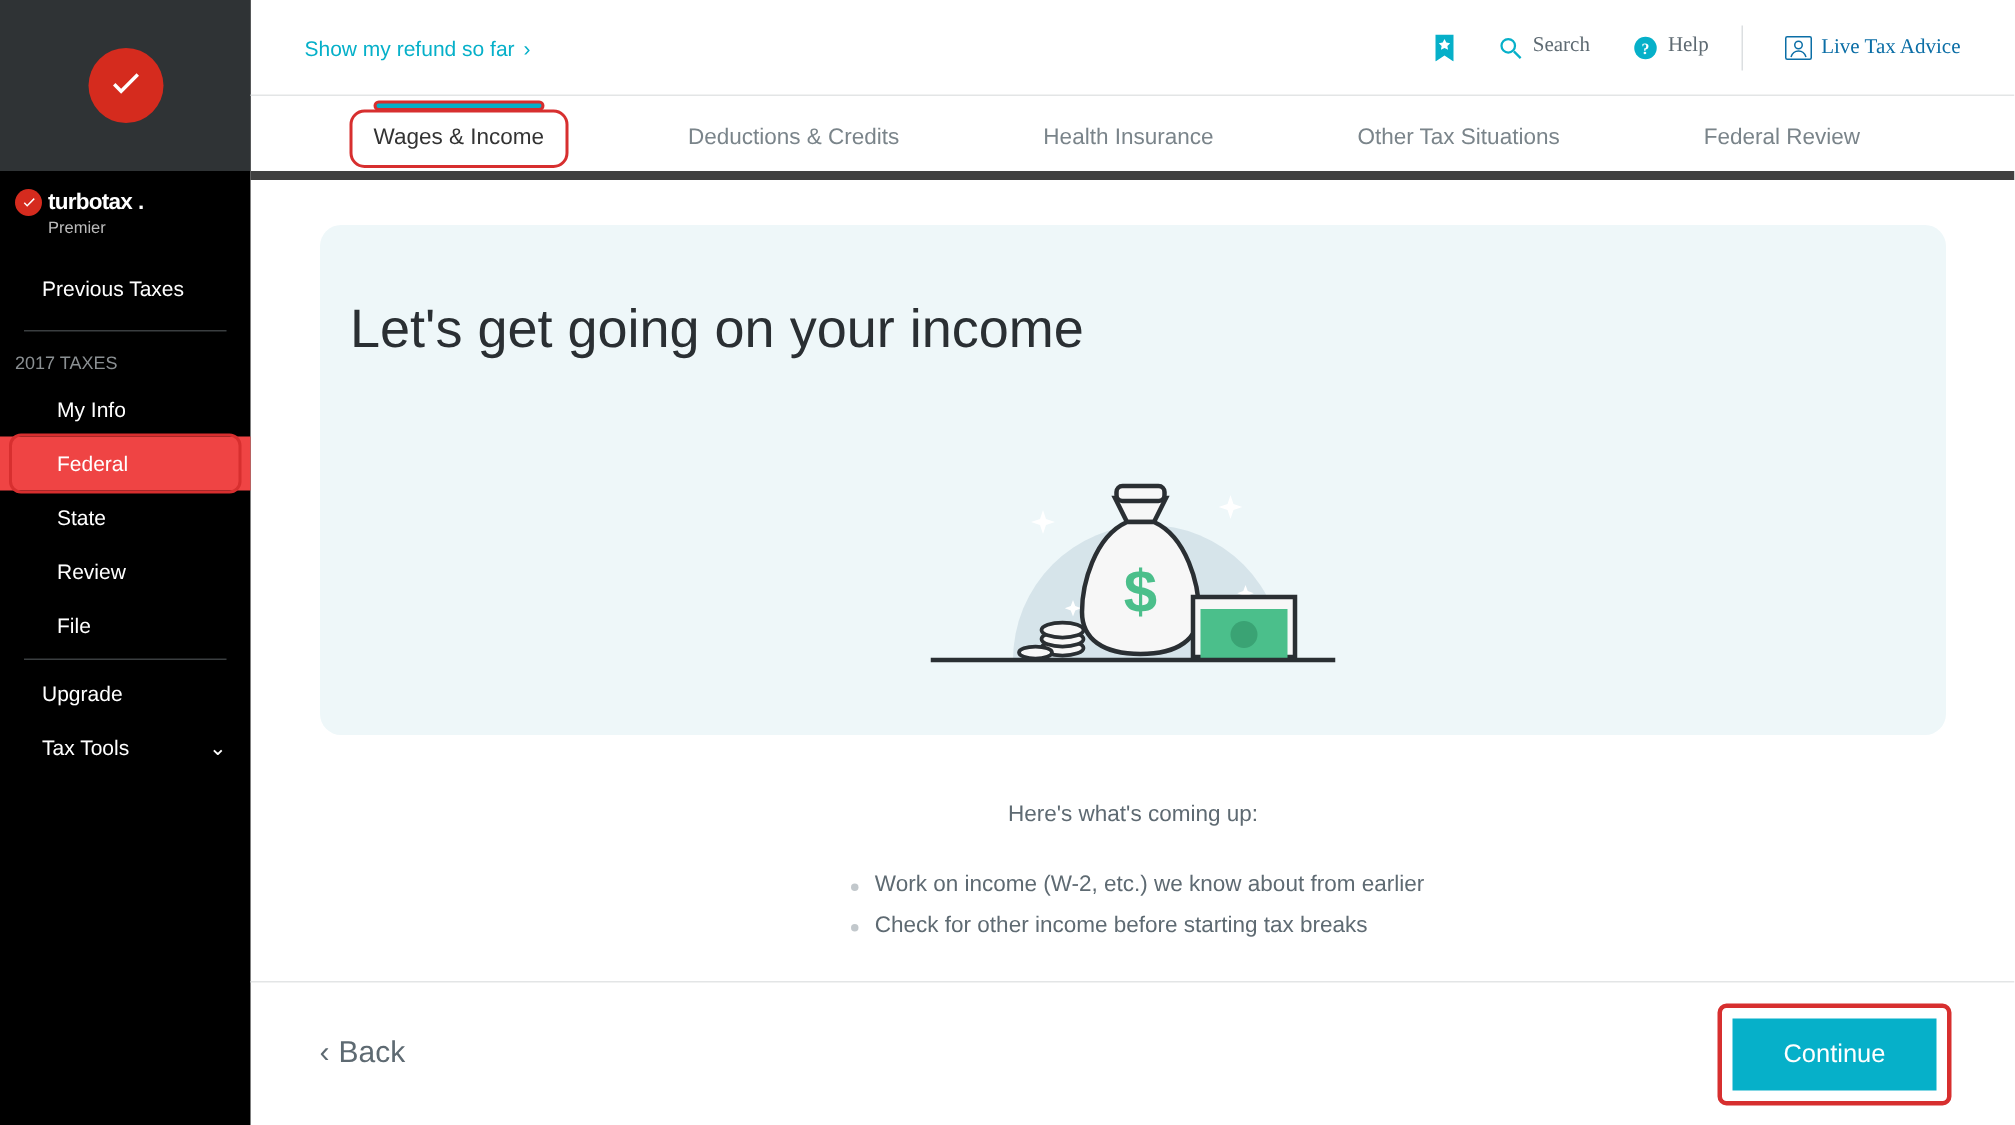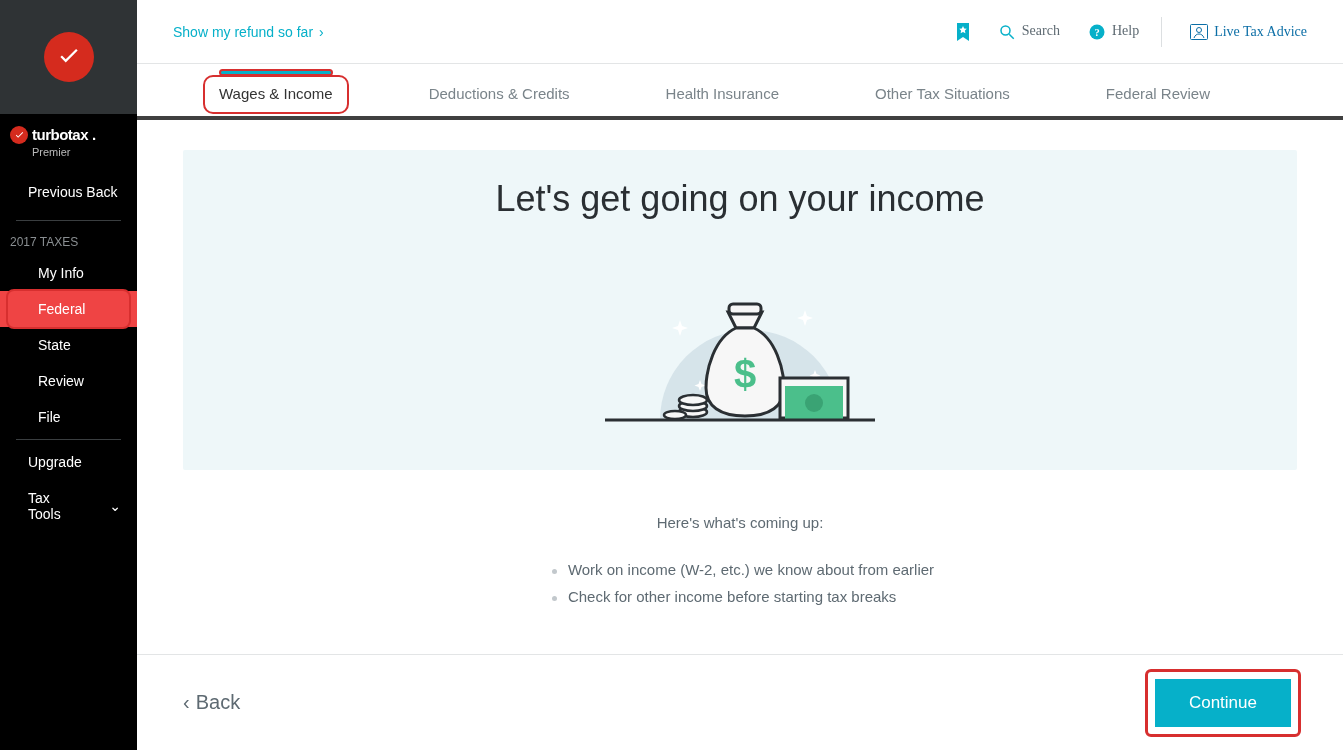--- a/index.html
+++ b/index.html
@@ -8,21 +8,21 @@
     width: 1343px;
     height: 750px;
     overflow: hidden;
     display: flex;
     background: #fff;
     color: #333;
   }
 
   
   .sidebar {
-    width: 137px;
+    width: 167px;
     flex: none;
     background: #000;
     color: #fff;
     display: flex;
     flex-direction: column;
     font-size: 14px;
   }
   .sidebar-top {
     height: 114px;
     background: #2f3335;
@@ -108,21 +108,21 @@
   }
   .topbar-item.link { color: #0b6ea6; }
   .topbar-sep { width: 1px; height: 30px; background: #dcdfe1; margin-left: 22px; }
   .icon-teal { color: #06b0c9; }
 
   .tabs {
     height: 56px;
     display: flex; align-items: flex-end;
     padding: 0 70px;
     gap: 72px;
-    border-bottom: 4px solid #404040;
+    border-bottom: 6px solid #404040;
   }
   .tab {
     padding: 14px 12px 14px;
     font-size: 15px; color: #7a848a; cursor: pointer;
     position: relative;
   }
   .tab.active { color: #333; }
   .tab.active::after {
     content: ""; position: absolute; left: 12px; right: 12px; bottom: 6px;
     height: 3px; background: #06b0c9;
@@ -134,23 +134,22 @@
     pointer-events: none;
   }
 
   .content {
     flex: 1; overflow: auto;
     padding: 30px 46px 40px 46px;
   }
 
   .hero {
     background: #eef7f9;
-    border-radius: 2px;
-    padding: 28px 20px 40px;
-    text-align: center;
+    border-radius: 14px;
+    padding: 48px 20px 40px;
   }
   .hero h1 {
     font-size: 36px; font-weight: 400; color: #2a2f33;
     margin-bottom: 40px;
   }
   .illus-wrap { display:flex; justify-content:center; }
 
   .coming-up {
     margin-top: 44px; text-align: center;
     color: #5e6a72; font-size: 15px;
@@ -210,21 +209,21 @@
       <svg viewBox="0 0 24 24">
           <path fill="#fff" d="M20 6L9 17l-5-5 1.5-1.5L9 14l9.5-9.5z"></path>
         </svg>
     </div>
     <span class="brand-text">turbotax</span>
       <span class="brand-text dot">.</span>
   </div>
   <div class="brand-sub">Premier</div>
 
   <div class="nav-block">
-    <div class="nav-item">Previous Back</div>
+    <div class="nav-item">Previous Taxes</div>
   </div>
   <div class="nav-divider"></div>
   <div class="nav-section-label">2017 TAXES</div>
 
   <div class="nav-item sub">My Info</div>
   <div class="nav-item sub active red-outline">Federal</div>
   <div class="nav-item sub">State</div>
   <div class="nav-item sub">Review</div>
   <div class="nav-item sub">File</div>
 

